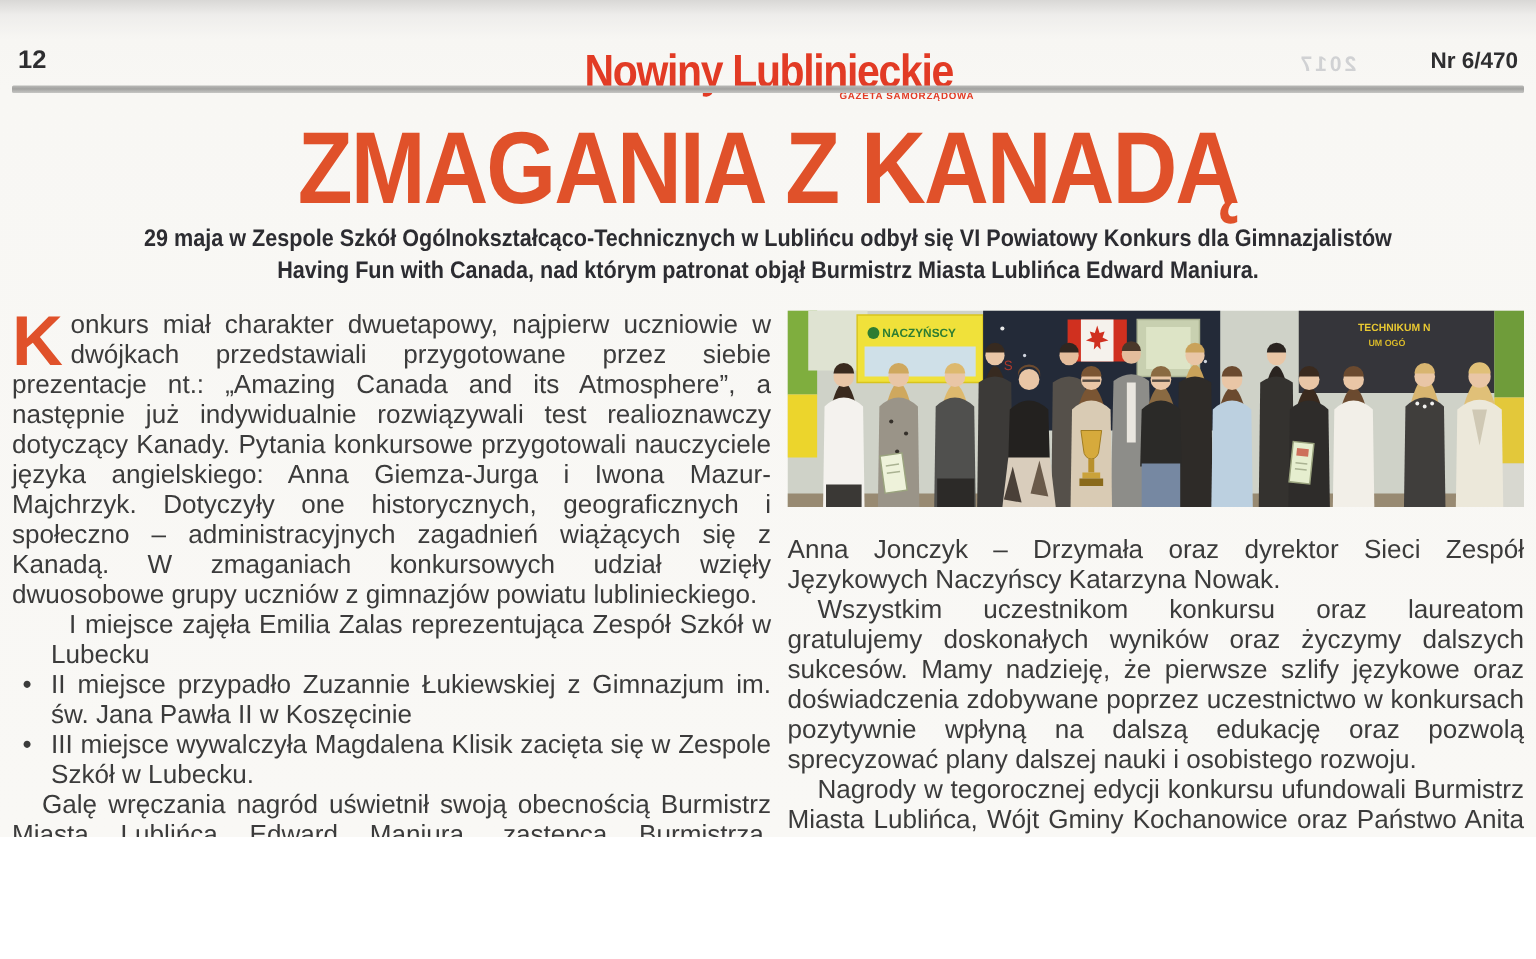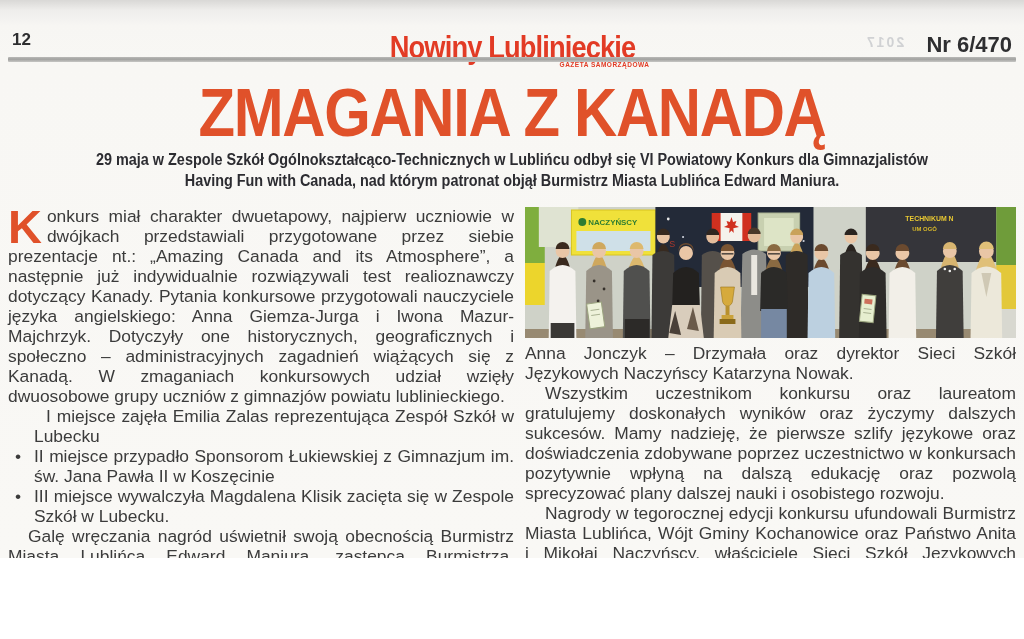--- a/index.html
+++ b/index.html
@@ -25,21 +25,21 @@
     color:#e23b25;transform:scaleX(.88);transform-origin:center;
     line-height:1;
   }
   .masthead-tagline{
     display:block;text-align:right;margin:-2px 0 0 0;padding-right:2px;
     font-size:6.5px;font-weight:bold;color:#e23b25;letter-spacing:.5px;
   }
   .masthead-inner{display:inline-block;}
   .issue-number{
     position:absolute;right:12px;top:32px;
-    font-size:22px;font-weight:bold;color:#2e2e30;
+    font-size:15px;font-weight:bold;color:#2e2e30;
   }
   .bleedthrough{
     position:absolute;right:120px;top:34px;
     font-size:14px;font-weight:bold;color:rgba(145,150,160,.38);
     transform:scaleX(-1);filter:blur(.4px);letter-spacing:2px;
   }
   .rule{
     position:absolute;left:8px;right:8px;height:5px;
     background:linear-gradient(180deg,#b9b9b7 0%,#a2a2a0 45%,#c6c6c4 100%);
     border-radius:1px;
@@ -113,32 +113,32 @@
 
     <div class="col col-left">
       <p><span class="dropcap">K</span><span>onkurs miał charakter dwuetapowy, najpierw uczniowie w dwójkach przedstawiali przygotowane przez siebie prezentacje nt.: „Amazing Canada and its Atmosphere”, a następnie już indywidualnie rozwiązywali test realioznawczy dotyczący Kanady. Pytania konkursowe przygotowali nauczyciele języka angielskiego: Anna Giemza-Jurga i Iwona Mazur-Majchrzyk. Dotyczyły one historycznych, geograficznych i społeczno – administracyjnych zagadnień wiążących się z Kanadą. W zmaganiach konkursowych udział wzięły dwuosobowe grupy uczniów z gimnazjów powiatu lublinieckiego.</span></p>
       <div class="prize-list">
         <div class="prize-row">
           <span class="prize-bullet"></span>
           <span class="prize-text">I miejsce zajęła Emilia Zalas reprezentująca Zespół Szkół w Lubecku</span>
         </div>
         <div class="prize-row">
           <span class="prize-bullet">•</span>
-          <span class="prize-text">II miejsce przypadło Sponsorom Łukiewskiej z Gimnazjum im. św. Jana Pawła II w Koszęcinie</span>
+          <span class="prize-text">II miejsce przypadło Zuzannie Łukiewskiej z Gimnazjum im. św. Jana Pawła II w Koszęcinie</span>
         </div>
         <div class="prize-row">
           <span class="prize-bullet">•</span>
           <span class="prize-text">III miejsce wywalczyła Magdalena Klisik zacięta się w Zespole Szkół w Lubecku.</span>
         </div>
       </div>
       <p class="p-indent">Galę wręczania nagród uświetnił swoją obecnością Burmistrz Miasta Lublińca Edward Maniura, zastępca Burmistrza, Wiceburmistrz</p>
     </div>
 
     <div class="col col-right">
-      <figure class="photo" style="margin:7px 0 5px 0;">
+      <figure class="photo" style="margin:7px 0 18px 0;">
         <svg viewBox="0 0 497 131" preserveAspectRatio="none">
 
           <rect x="0" y="0" width="497" height="131" fill="#cfd2c8"></rect>
           <rect x="0" y="122" width="497" height="9" fill="#988a72"></rect>
 
           <rect x="0" y="0" width="20" height="56" fill="#7fae3e"></rect>
           <rect x="0" y="56" width="20" height="42" fill="#ecd52c"></rect>
           <rect x="14" y="0" width="40" height="40" fill="#dfe3d2"></rect>
 
           <g>
@@ -295,21 +295,21 @@
           </g>
           <g>
             <path d="M455,68 Q467,24 479,68 L479,86 L455,86 Z" fill="#e0c078"></path>
             <circle cx="467" cy="44" r="7.5" fill="#e9c6a6"></circle>
             <path d="M459.5,42 a7.5,7.5 0 0 1 15,0 z" fill="#e0c078"></path>
             <path d="M451,131 L452,66 Q467,53 482,66 L483,131 Z" fill="#ece8da"></path>
             <path d="M462,66 L467,90 L472,66 Z" fill="#cfc8b4"></path>
           </g>
         </svg>
       </figure>
-      <p>Anna Jonczyk – Drzymała oraz dyrektor Sieci Szkół Językowych Naczyńscy Katarzyna Nowak.</p>
+      <p>Anna Jonczyk – Drzymała oraz dyrektor Sieci Zespół Językowych Naczyńscy Katarzyna Nowak.</p>
       <p class="p-indent">Wszystkim uczestnikom konkursu oraz laureatom gratulujemy doskonałych wyników oraz życzymy dalszych sukcesów. Mamy nadzieję, że pierwsze szlify językowe oraz doświadczenia zdobywane poprzez uczestnictwo w konkursach pozytywnie wpłyną na dalszą edukację oraz pozwolą sprecyzować plany dalszej nauki i osobistego rozwoju.</p>
       <p class="p-indent">Nagrody w tegorocznej edycji konkursu ufundowali Burmistrz Miasta Lublińca, Wójt Gminy Kochanowice oraz Państwo Anita i Mikołaj Naczyńscy, właściciele Sieci Szkół Językowych Naczyńscy, a były to puchar dla zwycięzcy, głośnik bluetooth oraz bony na kursy językowe. Sponsorom bardzo dziękujemy i mamy nadzieję na współpracę w kolejnych edycjach.</p>
       <div class="byline">ZSOT Lubliniec</div>
     </div>
 
   </div>
 
   <div class="rule rule-bottom"></div>
 </div>
 

